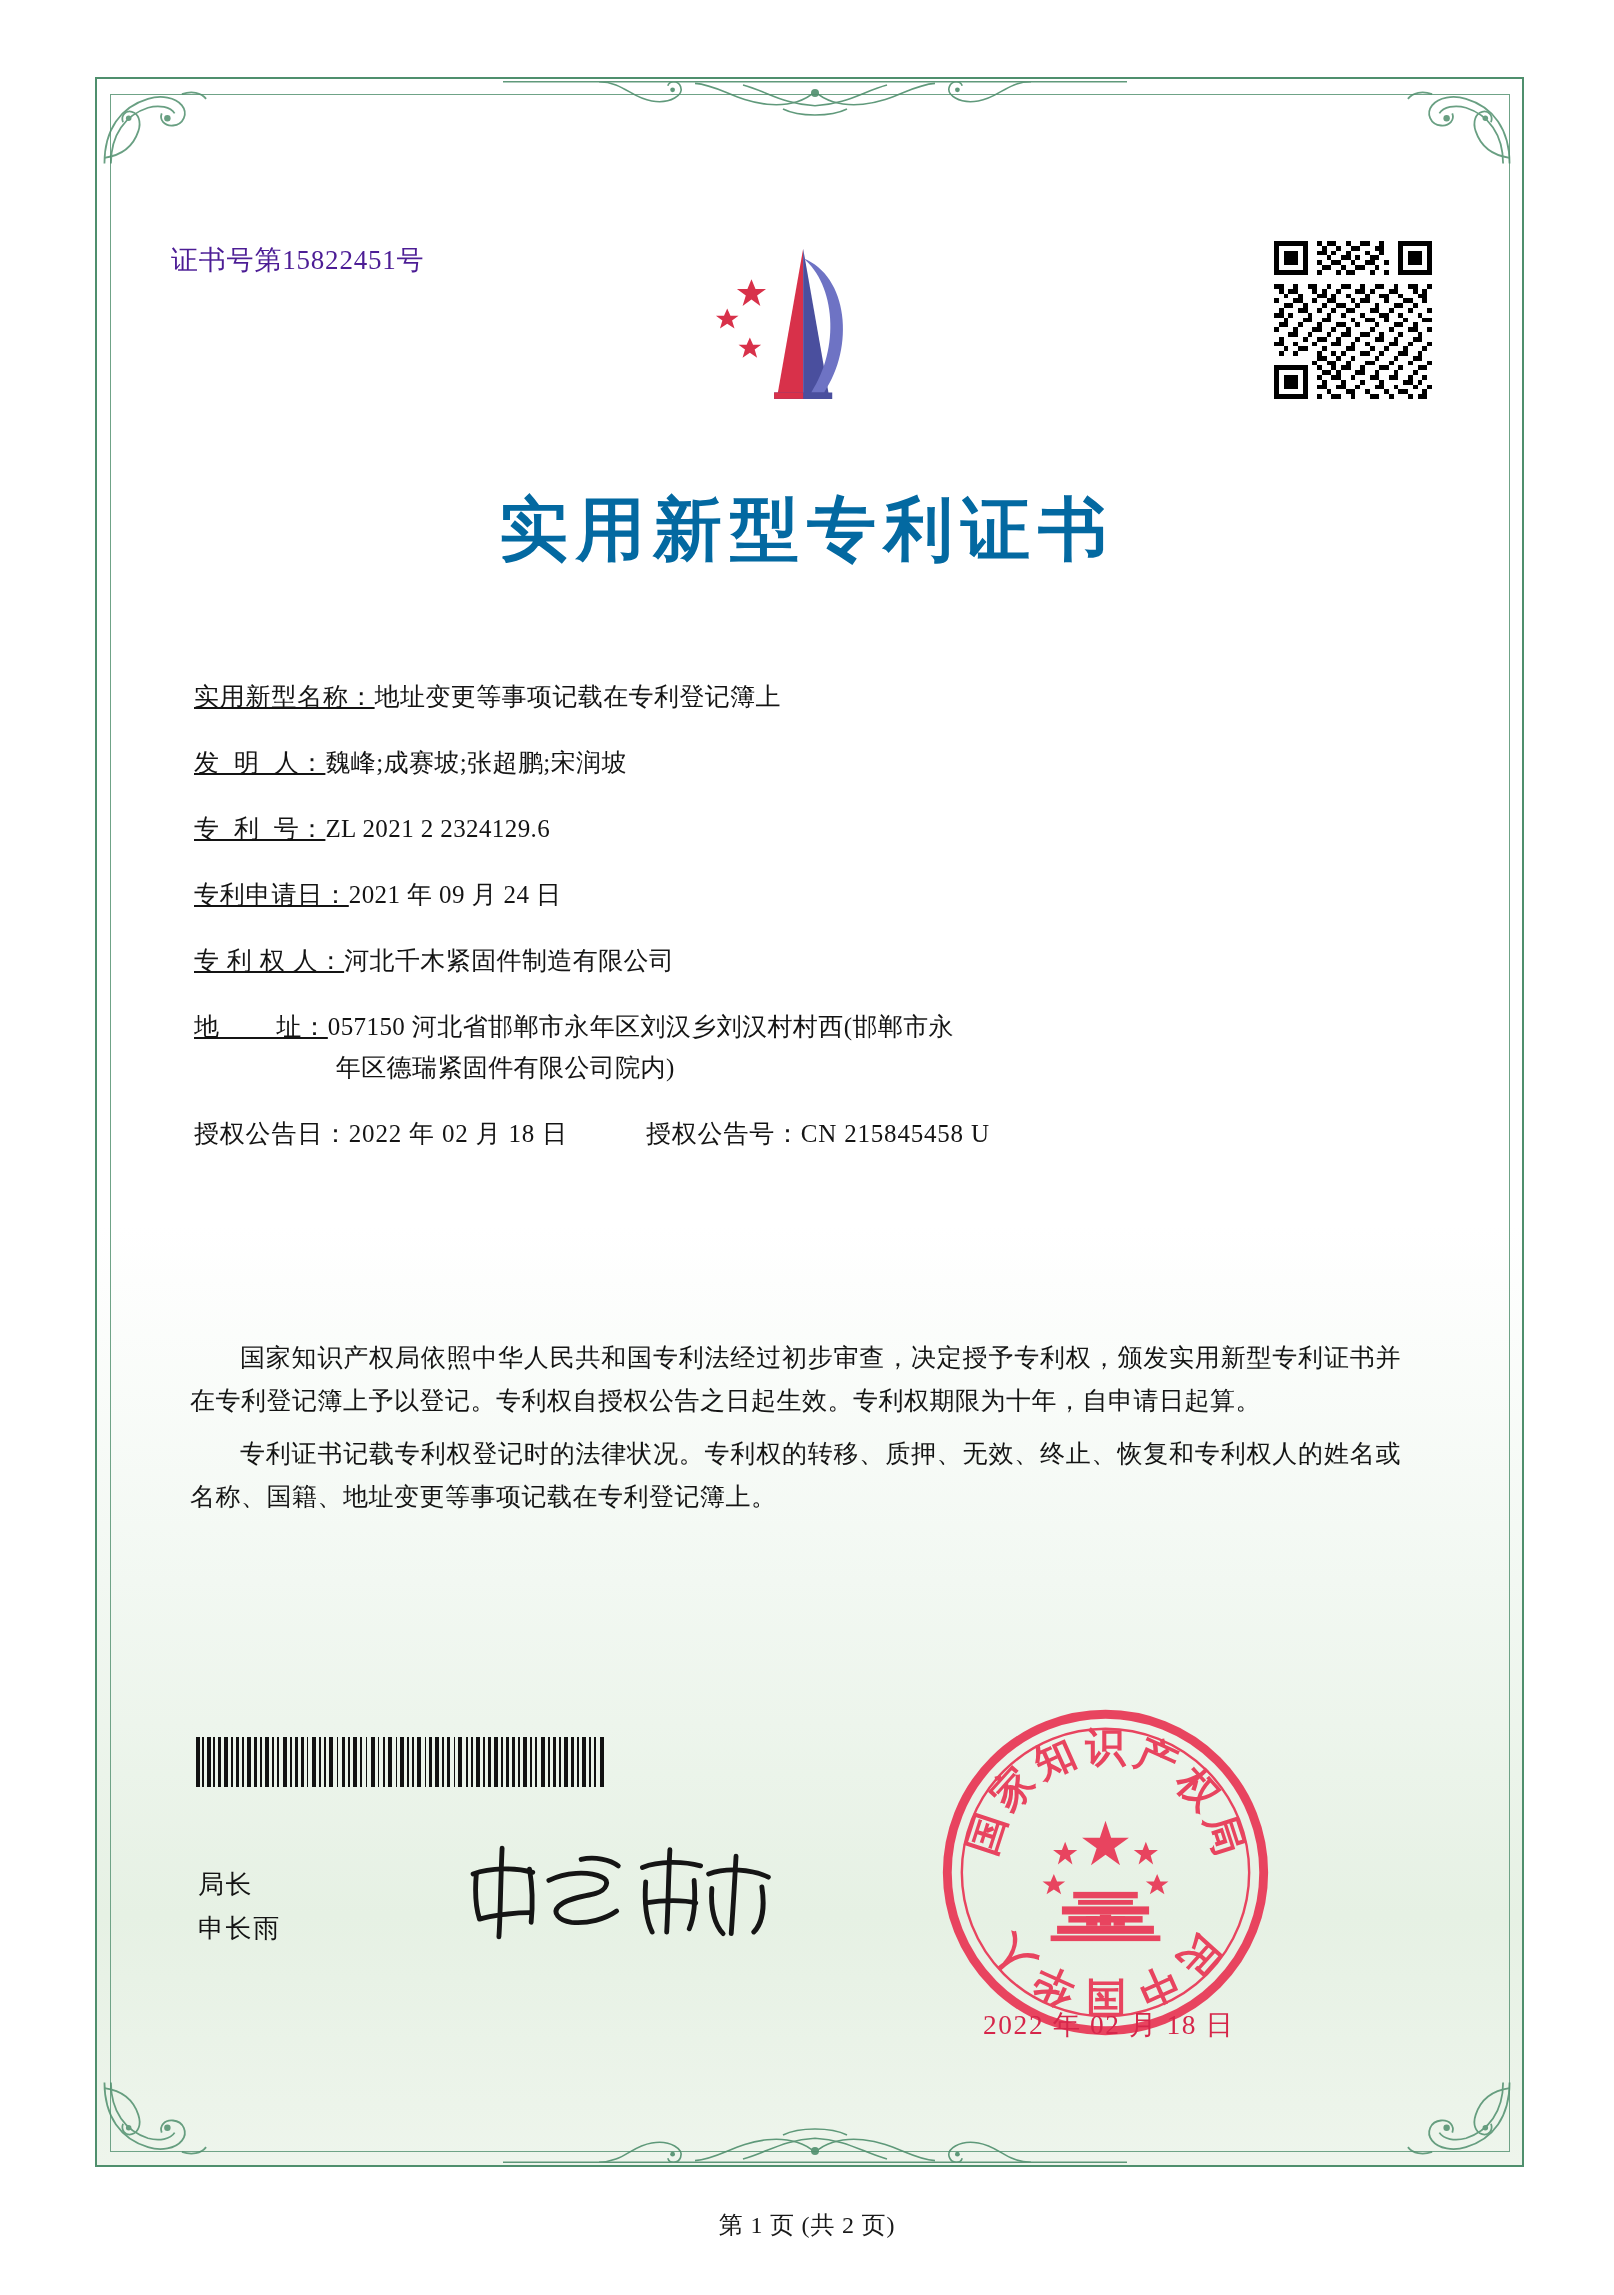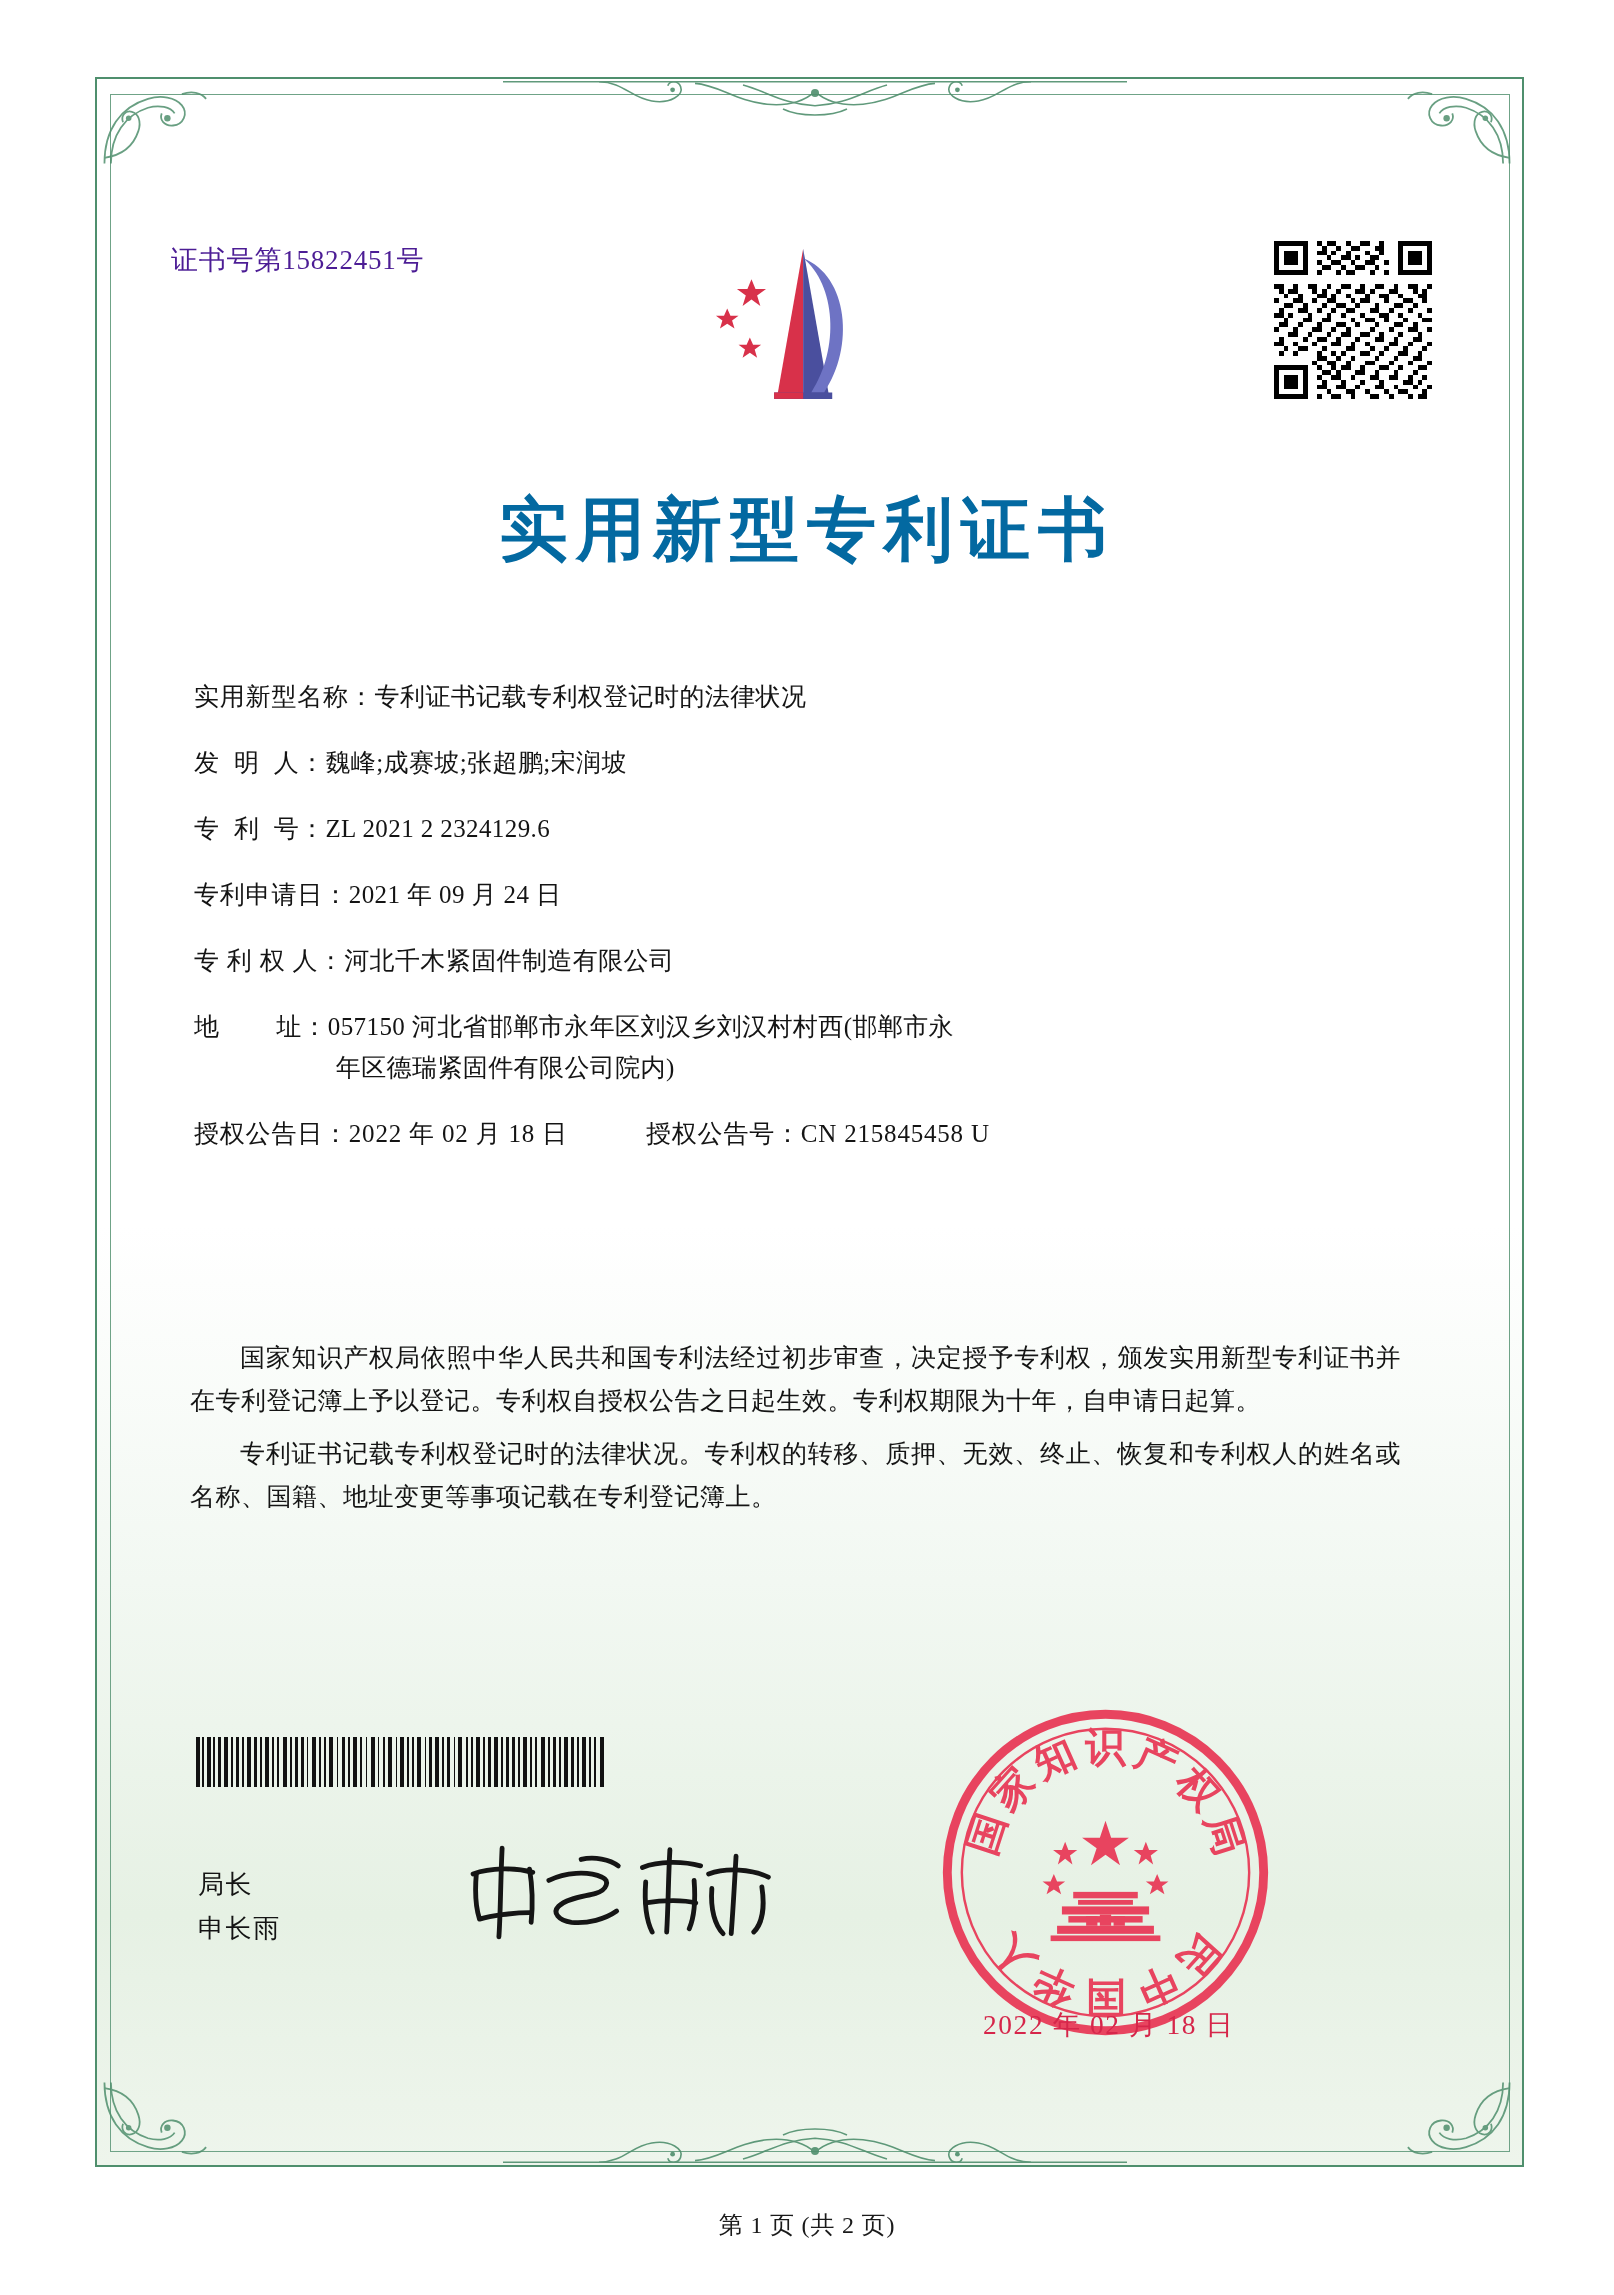--- a/index.html
+++ b/index.html
@@ -121,20 +121,21 @@
   }
   .row {
     display: flex;
     align-items: flex-start;
     margin-bottom: 36px;
   }
   .row .label {
     white-space: pre;
     flex: 0 0 auto;
     letter-spacing: 0.8px;
+    text-decoration: underline;
   }
   .row .value {
     flex: 1 1 auto;
     letter-spacing: 0.4px;
   }
   .row .value .l2 {
     display: block;
     margin-top: 11.3px;
     margin-left: 8px;
   }
@@ -565,21 +566,21 @@
       </g>
     </svg>
   </div>
 
   <div class="title">实用新型专利证书</div>
 
   <div class="fields">
 
     <div class="row">
       <span class="label">实用新型名称：</span>
-      <span class="value">专利证书记载专利权登记时的法律状况</span>
+      <span class="value">地址变更等事项记载在专利登记簿上</span>
     </div>
 
     <div class="row">
       <span class="label">发  明  人：</span>
       <span class="value">魏峰;成赛坡;张超鹏;宋润坡</span>
     </div>
 
     <div class="row">
       <span class="label">专  利  号：</span>
       <span class="value">ZL 2021 2 2324129.6</span>

